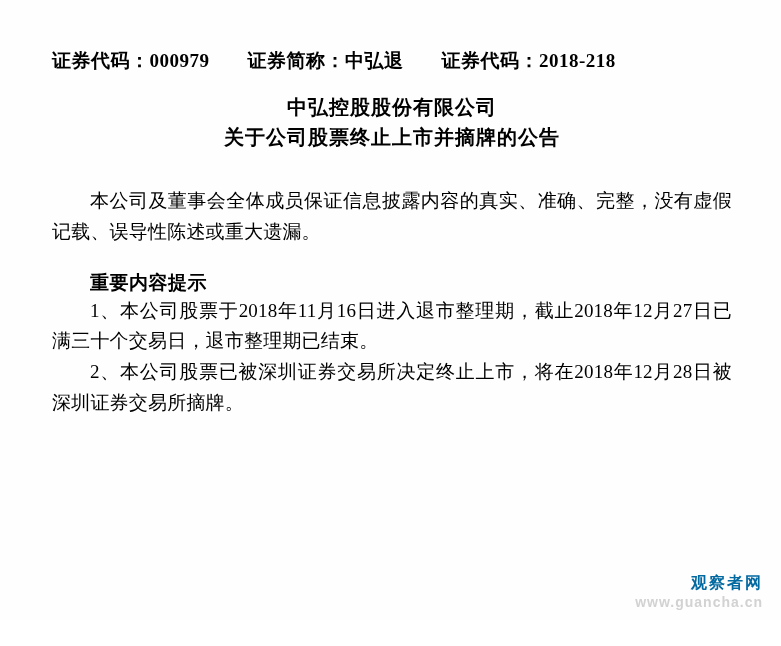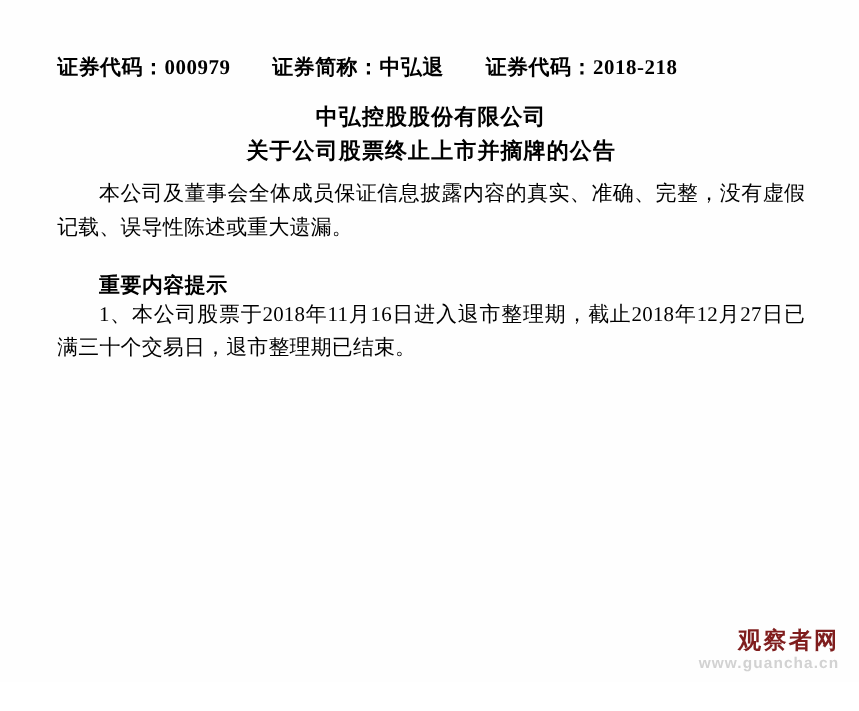--- a/index.html
+++ b/index.html
@@ -46,27 +46,27 @@
     font-family: "Liberation Serif", "DejaVu Serif", serif;
   }
   .title {
     text-align: center;
     font-size: 20px;
     font-weight: bold;
     line-height: 1.55;
     letter-spacing: 1px;
     margin-top: 10px;
   }
-  .title .line2 { display: block; }
+  .title .line2 { display: block; font-family: Liberation Mono, monospace; }
   .para {
     font-size: 19px;
     line-height: 1.62;
     text-align: justify;
     text-justify: inter-ideograph;
-    margin-top: 8px;
+    margin-top: 32px;
     letter-spacing: 0.2px;
   }
   .indent { text-indent: 2em; }
   .section-head {
     font-size: 19px;
     font-weight: bold;
     margin-top: 22px;
     text-indent: 2em;
     letter-spacing: 0.5px;
   }
@@ -80,25 +80,25 @@
   }
   .watermark {
     position: absolute;
     right: 18px;
     bottom: 10px;
     text-align: right;
     color: #c8c8c8;
     user-select: none;
   }
   .watermark .wm-main {
-    font-family: Liberation Serif, serif;
-    font-size: 21px;
+    font-family: Liberation Mono, monospace;
+    font-size: 16px;
     font-weight: bold;
     letter-spacing: 2px;
-    color: #7f1d1d;
+    color: #0369a1;
     display: block;
     line-height: 1.1;
   }
   .watermark .wm-sub {
     font-family: "Liberation Sans", sans-serif;
     font-size: 14px;
     letter-spacing: 1px;
     color: #d2d2d2;
     display: block;
     font-weight: bold;
@@ -119,20 +119,21 @@
     <div class="title">
       <span class="line1">中弘控股股份有限公司</span>
       <span class="line2">关于公司股票终止上市并摘牌的公告</span>
     </div>
 
     <div class="para indent">本公司及董事会全体成员保证信息披露内容的真实、准确、完整，没有虚假记载、误导性陈述或重大遗漏。</div>
 
     <div class="section-head">重要内容提示</div>
 
     <div class="item">1、本公司股票于2018年11月16日进入退市整理期，截止2018年12月27日已满三十个交易日，退市整理期已结束。</div>
+    <div class="item">2、本公司股票已被深圳证券交易所决定终止上市，将在2018年12月28日被深圳证券交易所摘牌。</div>
 
   </div>
 
   <div class="watermark">
     <span class="wm-main">观察者网</span>
     <span class="wm-sub">www.guancha.cn</span>
   </div>
 </div>
 
 </body></html>

